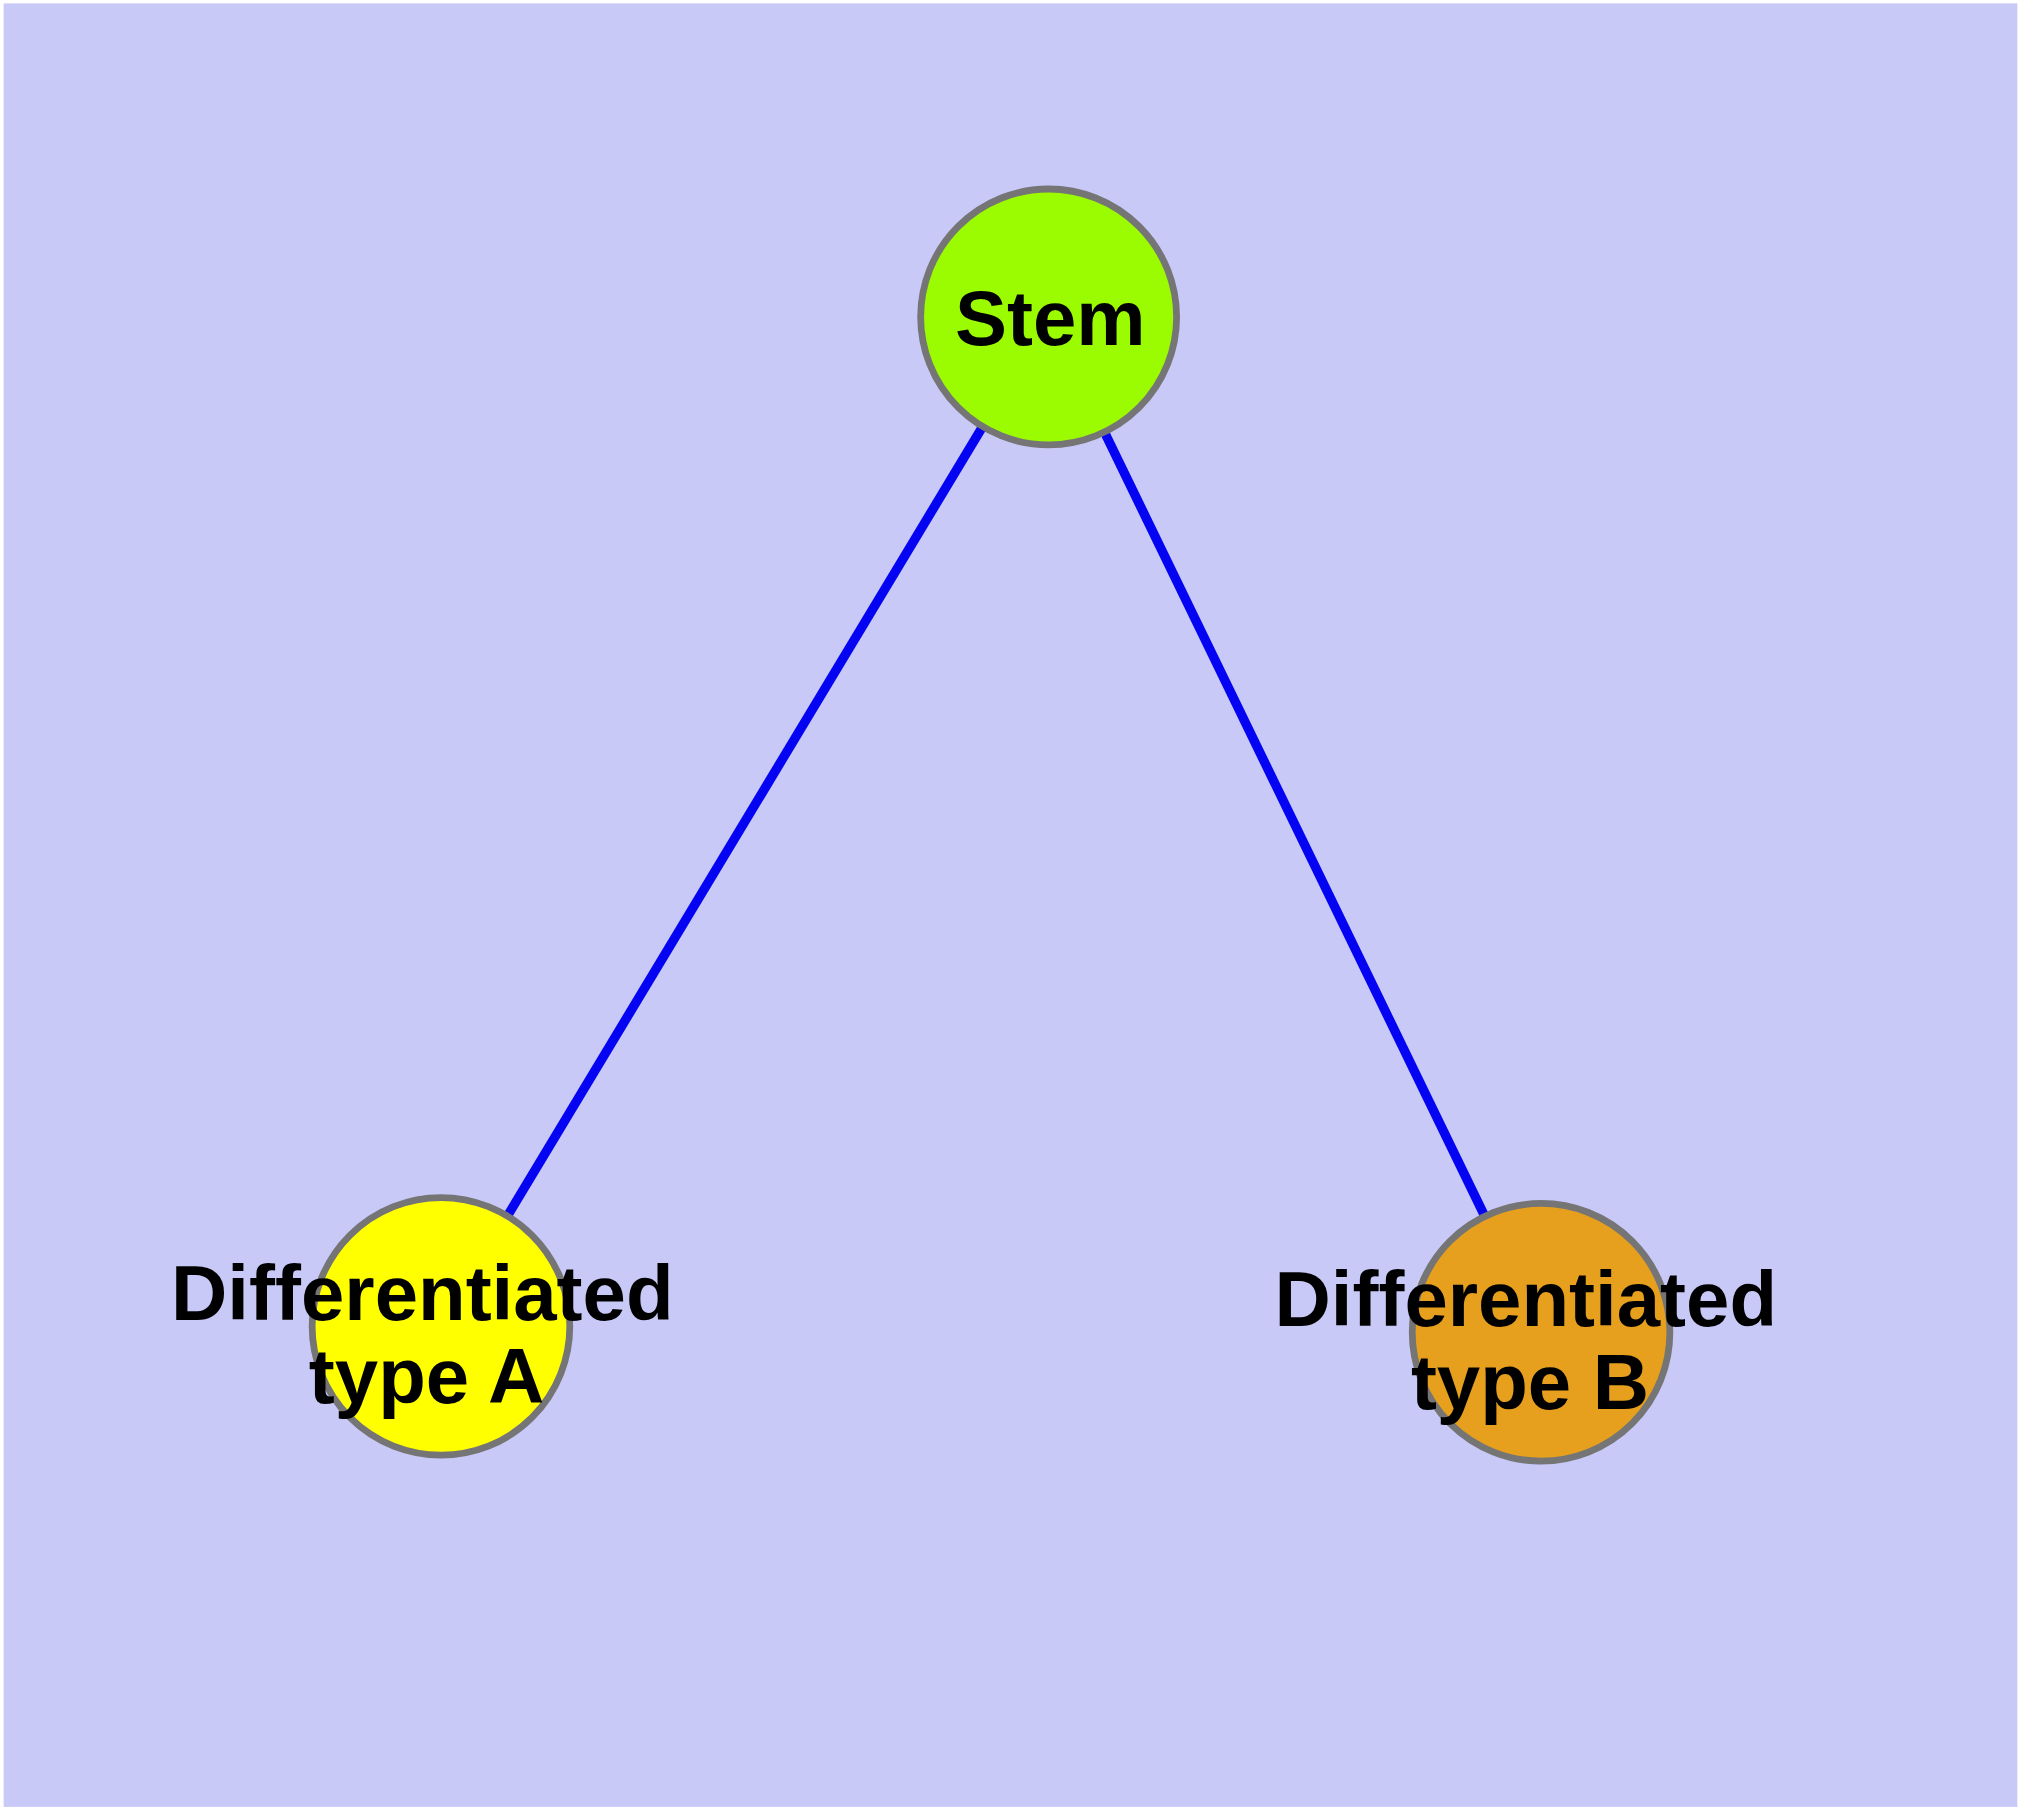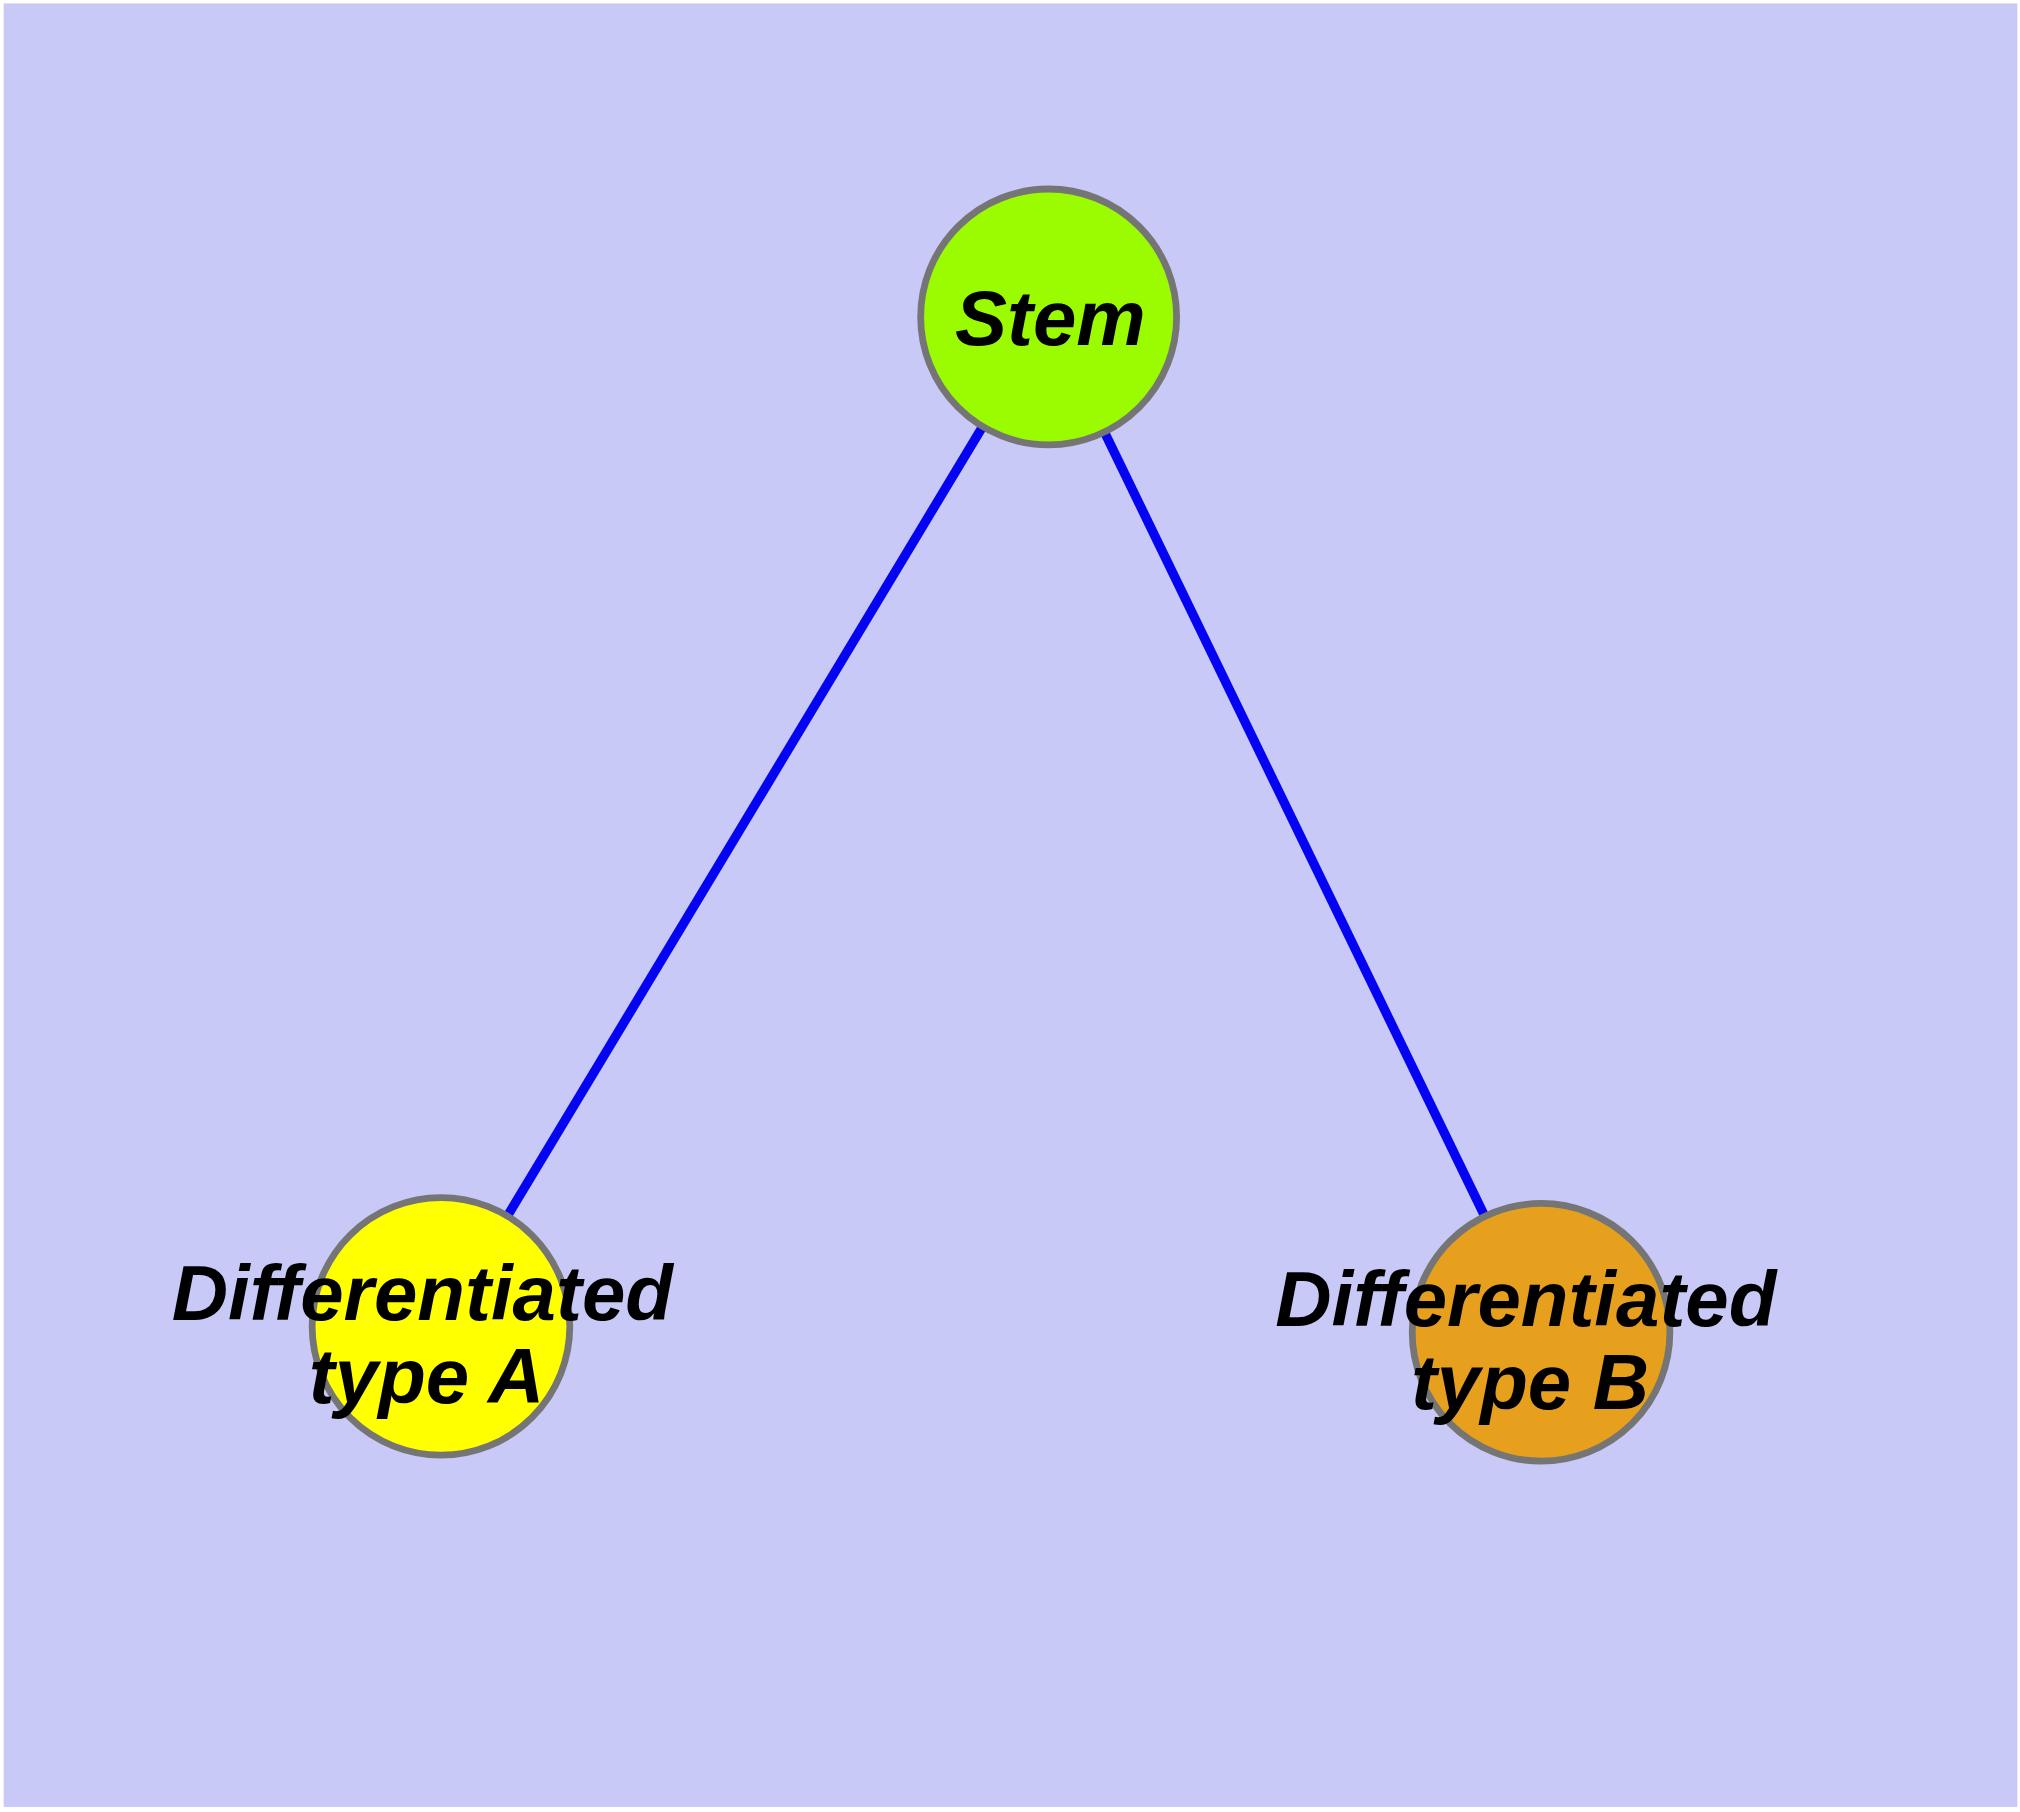--- a/index.html
+++ b/index.html
@@ -9,21 +9,20 @@
     width: 2021px;
     height: 1812px;
     overflow: hidden;
     font-family: "Liberation Sans", sans-serif;
   }
   .stage {
     position: relative;
     width: 2021px;
     height: 1344px;
     background: #ffffff;
-    font-style: italic;
   }
   svg.graph {
     display: block;
     width: 2021px;
     height: 1812px;
   }
   .edge {
     stroke-width: 11;
     stroke-linecap: butt;
     fill: none;

